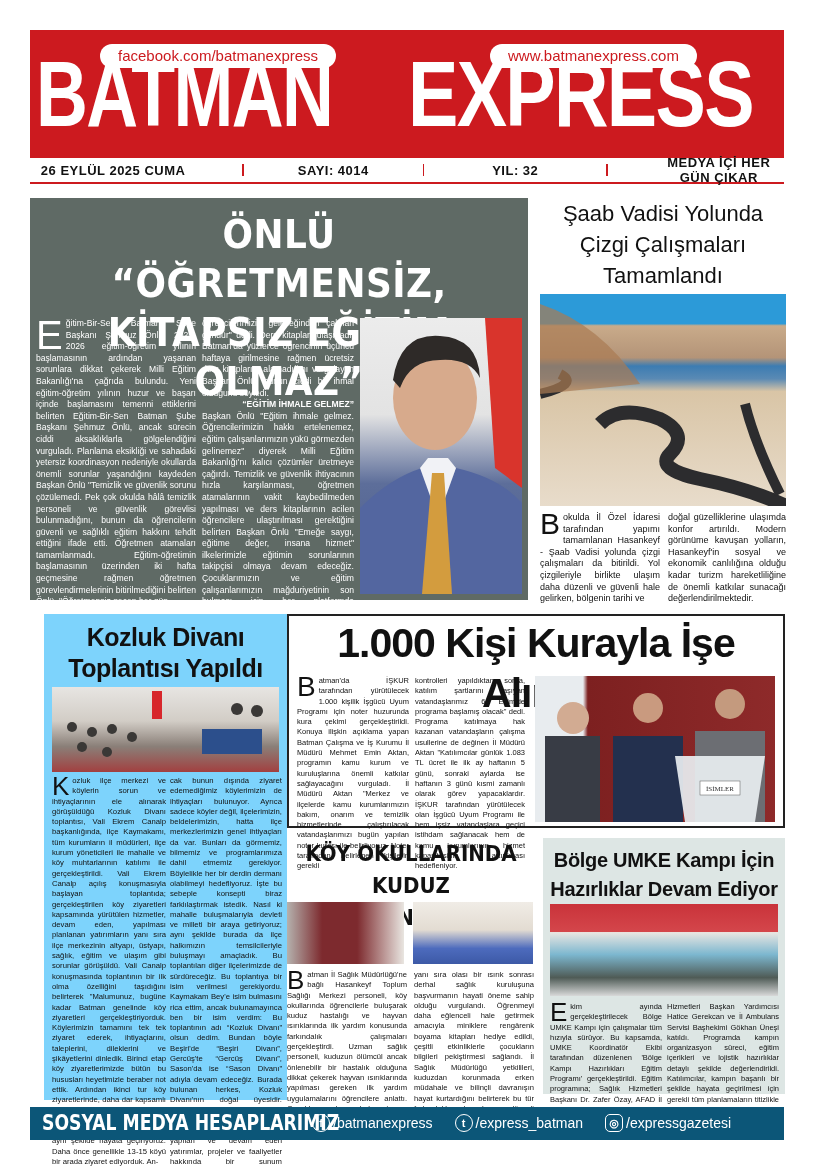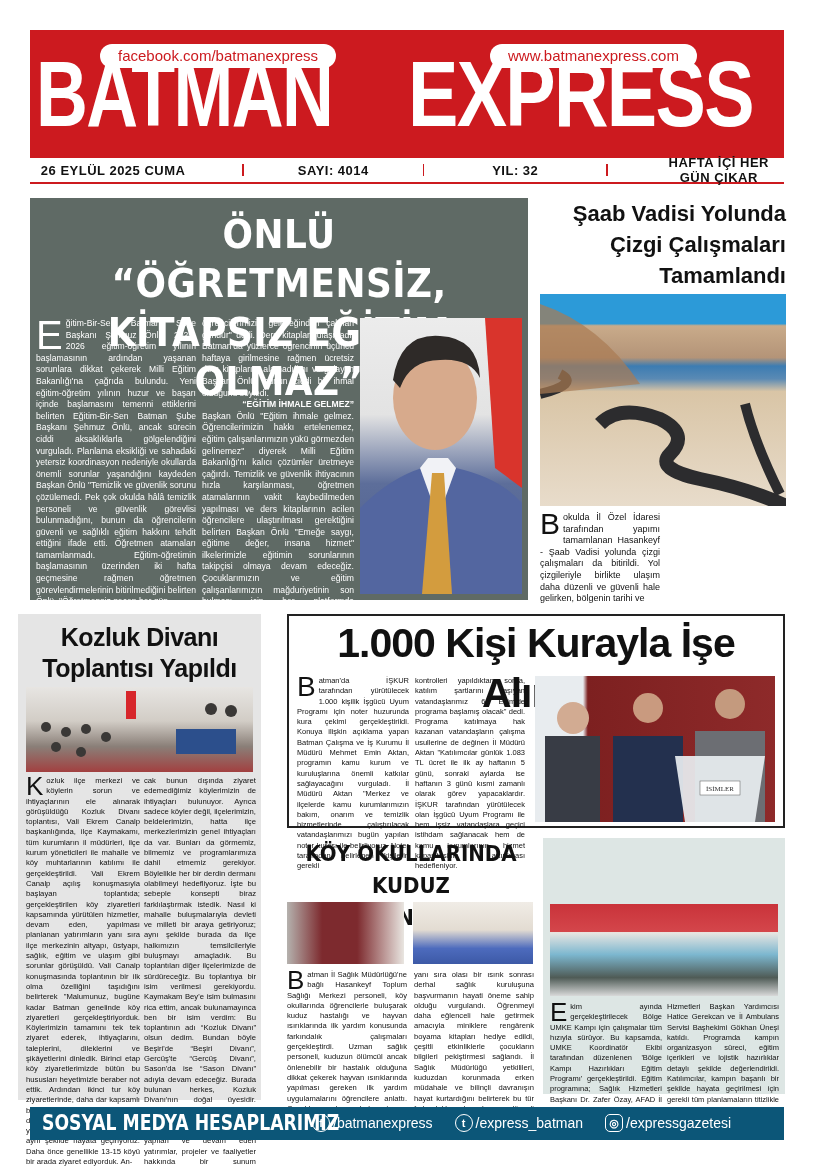--- a/index.html
+++ b/index.html
@@ -37,28 +37,28 @@
   }
   .main-story .col { position: absolute; top: 120px; font-size: 8.6px; line-height: 11.6px; text-align: justify; }
   .main-story .col1 { left: 6px; width: 160px; }
   .main-story .col2 { left: 172px; width: 152px; }
   .main-story .subhead { text-align: right; font-weight: bold; display: block; }
   .dropcap { float: left; font-size: 40px; line-height: 34px; margin-right: 3px; font-weight: normal; }
   .portrait { position: absolute; left: 330px; top: 120px; width: 162px; height: 276px; background: linear-gradient(180deg, #ececec 0%, #e3e3e3 35%, #5d6e9a 60%, #4c5c8a 100%); overflow: hidden; }
 
   
   .saab { position: absolute; left: 540px; top: 198px; width: 246px; height: 406px; }
-  .saab h2 { font-size: 22px; font-weight: bold; line-height: 31px; text-align: right; }
+  .saab h2 { font-size: 22px; font-weight: normal; line-height: 31px; text-align: center; }
   .saab .photo { position: absolute; left: 0; top: 96px; width: 246px; height: 212px; background: linear-gradient(180deg, #2c9ad8 0%, #2c9ad8 14%, #c9ab8a 15%, #b49478 30%, #3c7cb2 34%, #5a8ab4 40%, #d9c5a6 46%, #e8dccb 100%); overflow: hidden; }
   .saab .text { position: absolute; top: 314px; font-size: 9px; line-height: 11.6px; text-align: justify; }
   .saab .t1 { left: 0; width: 120px; }
   .saab .t2 { left: 128px; width: 118px; }
 
   
-  .kozluk { position: absolute; left: 18px; top: 614px; width: 243px; height: 486px; background: #e5e5e5; }
+  .kozluk { position: absolute; left: 44px; top: 614px; width: 243px; height: 486px; background: #7dd3fc; }
   .kozluk h2 { font-size: 25px; font-weight: 900; line-height: 31px; text-align: center; padding-top: 8px; letter-spacing: -0.5px; }
   .kozluk .photo { position: absolute; left: 8px; top: 73px; width: 227px; height: 85px; background: linear-gradient(180deg, #e7e5e2 0%, #d2cdc6 40%, #8a7f78 70%, #a24040 100%); overflow: hidden; }
   .kozluk .text { position: absolute; top: 162px; font-size: 7.7px; line-height: 10.3px; text-align: justify; }
   .kozluk .t1 { left: 8px; width: 114px; }
   .kozluk .t2 { left: 126px; width: 112px; }
 
   
   .iskur { position: absolute; left: 287px; top: 614px; width: 498px; height: 214px; border: 2px solid #222; background: #fff; }
   .iskur h2 { font-size: 41px; font-weight: 900; line-height: 50px; text-align: center; letter-spacing: -1px; padding-top: 2px; }
   .iskur .text { position: absolute; top: 60px; font-size: 7.5px; line-height: 10.3px; text-align: justify; }
@@ -100,21 +100,21 @@
   <div class="pill fb">facebook.com/batmanexpress</div>
   <div class="pill web">www.batmanexpress.com</div>
 </header>
 <div class="dateline">
   <div class="cell" style="width:255px">26 EYLÜL 2025 CUMA</div>
   <div class="sep"></div>
   <div class="cell" style="width:134px">SAYI: 4014</div>
   <div class="sep"></div>
   <div class="cell" style="width:138px">YIL: 32</div>
   <div class="sep"></div>
-  <div class="cell" style="width:200px">HAFTA İÇİ HER GÜN ÇIKAR</div>
+  <div class="cell" style="width:200px">MEDYA İÇİ HER GÜN ÇIKAR</div>
 </div>
 
 <article class="main-story">
   <h1>ÖNLÜ “ÖĞRETMENSİZ, KİTAPSIZ EĞİTİM OLMAZ”</h1>
   <div class="col col1">
     <span class="dropcap">E</span><span>ğitim-Bir-Sen Batman Şube Başkanı Şehmuz Önlü, 2025-2026 eğitim-öğretim yılının başlamasının ardından yaşanan sorunlara dikkat çekerek Milli Eğitim Bakanlığı'na çağrıda bulundu. Yeni eğitim-öğretim yılının huzur ve başarı içinde başlamasını temenni ettiklerini belirten Eğitim-Bir-Sen Batman Şube Başkanı Şehmuz Önlü, ancak sürecin ciddi aksaklıklarla gölgelendiğini vurguladı. Planlama eksikliği ve sahadaki yetersiz koordinasyon nedeniyle okullarda önemli sorunlar yaşandığını kaydeden Başkan Önlü "Temizlik ve güvenlik sorunu çözülemedi. Pek çok okulda hâlâ temizlik personeli ve güvenlik görevlisi bulunmadığını, bunun da öğrencilerin güvenli ve sağlıklı eğitim hakkını tehdit ettiğini ifade etti. Öğretmen atamaları tamamlanmadı. Eğitim-öğretimin başlamasının üzerinden iki hafta geçmesine rağmen öğretmen görevlendirmelerinin bitirilmediğini belirten Önlü, "Öğretmensiz geçen her gün,</span>
   </div>
   <div class="col col2">
     <span>öğrencilerimizin geleceğinden çalınan gündür" dedi. Ders kitapları ulaşmadı. Batman'da yüzlerce öğrencinin üçüncü haftaya girilmesine rağmen ücretsiz ders kitaplarını alamadığını vurgulayan Başkan Önlü, bunun ciddi bir ihmal olduğunu söyledi.</span>
     <span class="subhead">“EĞİTİM İHMALE GELMEZ”</span>
@@ -136,20 +136,21 @@
   <h2>Şaab Vadisi Yolunda Çizgi Çalışmaları Tamamlandı</h2>
   <div class="photo">
     <svg width="246" height="212" viewBox="0 0 246 212">
       <path d="M0 100 Q40 90 20 80" stroke="#2c2c2e" stroke-width="10" fill="none"></path>
       <path d="M60 130 Q80 110 120 125 Q150 140 130 160 Q115 175 160 185 Q210 195 246 212" stroke="#2c2c2e" stroke-width="14" fill="none"></path>
       <path d="M205 110 Q215 150 240 200" stroke="#2c2c2e" stroke-width="10" fill="none"></path>
       <path d="M0 10 Q60 30 100 90 L0 100 Z" fill="#a97a52" opacity="0.7"></path>
     </svg>
   </div>
   <div class="text t1"><span class="dropcap" style="font-size:30px;line-height:24px;">B</span><span>okulda İl Özel İdaresi tarafından yapımı tamamlanan Hasankeyf - Şaab Vadisi yolunda çizgi çalışmaları da bitirildi. Yol çizgileriyle birlikte ulaşım daha düzenli ve güvenli hale gelirken, bölgenin tarihi ve</span></div>
+  <div class="text t2">doğal güzelliklerine ulaşımda konfor artırıldı. Modern görünüme kavuşan yolların, Hasankeyf'in sosyal ve ekonomik canlılığına olduğu kadar turizm hareketliliğine de önemli katkılar sunacağı değerlendirilmektedir.</div>
 </article>
 
 <article class="kozluk">
   <h2>Kozluk Divanı Toplantısı Yapıldı</h2>
   <div class="photo">
     <svg width="227" height="85" viewBox="0 0 227 85">
       <rect x="100" y="4" width="10" height="28" fill="#d7262b"></rect>
       <rect x="150" y="42" width="60" height="25" fill="#2c4f8c"></rect>
       <g fill="#3a3836">
           <circle cx="20" cy="40" r="5"></circle>
@@ -188,20 +189,21 @@
 
 <article class="kuduz">
   <h2>KÖY OKULLARINDA KUDUZ FARKINDALIĞI</h2>
   <div class="p1"></div>
   <div class="p2"></div>
   <div class="text t1"><span class="dropcap" style="font-size:26px;line-height:20px;">B</span><span>atman İl Sağlık Müdürlüğü'ne bağlı Hasankeyf Toplum Sağlığı Merkezi personeli, köy okullarında öğrencilerle buluşarak kuduz hastalığı ve hayvan ısırıklarında ilk yardım konusunda farkındalık çalışmaları gerçekleştirdi. Uzman sağlık personeli, kuduzun ölümcül ancak önlenebilir bir hastalık olduğuna dikkat çekerek hayvan ısırıklarında yapılması gereken ilk yardım uygulamalarını öğrencilere anlattı. Çocuklara, hayvanlarla temas ederken dikkat edilmesi gereken kuralların</span></div>
   <div class="text t2">yanı sıra olası bir ısırık sonrası derhal sağlık kuruluşuna başvurmanın hayati öneme sahip olduğu vurgulandı. Öğrenmeyi daha eğlenceli hale getirmek amacıyla miniklere rengârenk boyama kitapları hediye edildi, çeşitli etkinliklerle çocukların bilgileri pekiştirmesi sağlandı. İl Sağlık Müdürlüğü yetkilileri, kuduzdan korunmada erken müdahale ve bilinçli davranışın hayat kurtardığını belirterek bu tür farkındalık çalışmalarının düzenli aralıklarla devam edeceğini ifade etti.</div>
 </article>
 
 <article class="umke">
+  <h2>Bölge UMKE Kampı İçin Hazırlıklar Devam Ediyor</h2>
   <div class="photo"></div>
   <div class="text t1"><span class="dropcap" style="font-size:26px;line-height:20px;">E</span><span>kim ayında gerçekleştirilecek Bölge UMKE Kampı için çalışmalar tüm hızıyla sürüyor. Bu kapsamda, UMKE Koordinatör Ekibi tarafından düzenlenen 'Bölge Kampı Hazırlıkları Eğitim Programı' gerçekleştirildi. Eğitim programına; Sağlık Hizmetleri Başkanı Dr. Zafer Özay, AFAD İl Müdürü Mehmet Karaaslan, Sağlık</span></div>
   <div class="text t2">Hizmetleri Başkan Yardımcısı Hatice Gerekcan ve İl Ambulans Servisi Başhekimi Gökhan Üneşi katıldı. Programda kampın organizasyon süreci, eğitim içerikleri ve lojistik hazırlıklar detaylı şekilde değerlendirildi. Katılımcılar, kampın başarılı bir şekilde hayata geçirilmesi için gerekli tüm planlamaların titizlikle sürdürüldüğünü vurguladı.</div>
 </article>
 
 <footer class="footer">
   <div class="label">SOSYAL MEDYA HESAPLARIMIZ</div>
   <div class="social">
     <span class="ico">f</span>
     <span>/batmanexpress</span>

